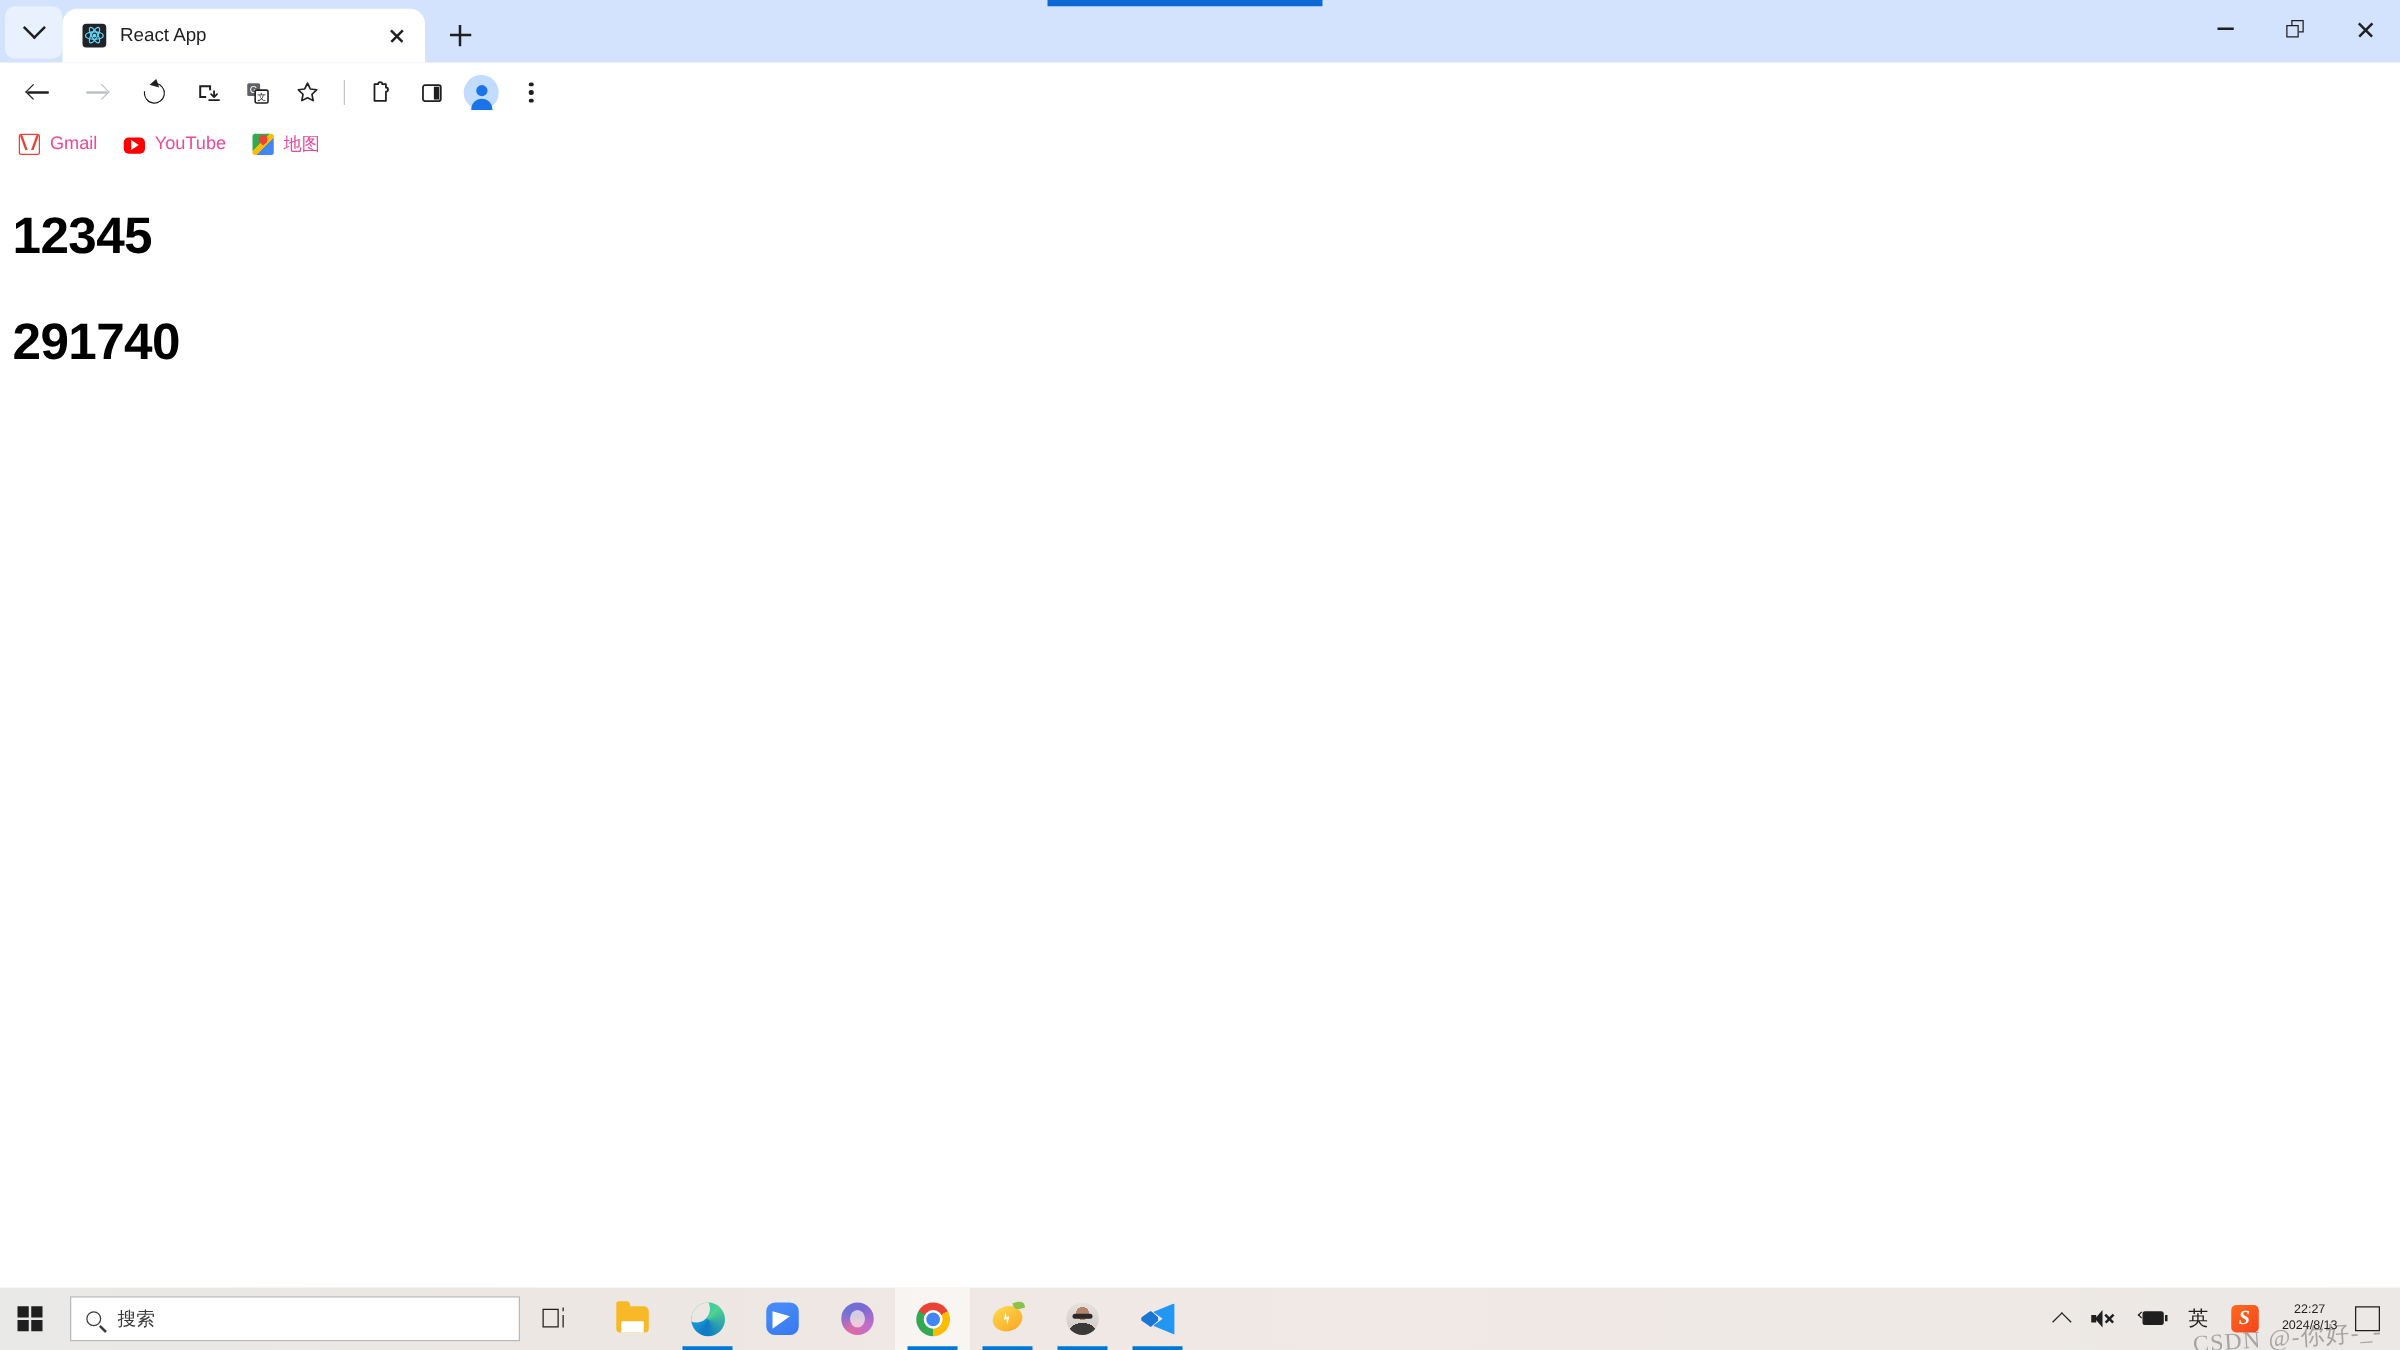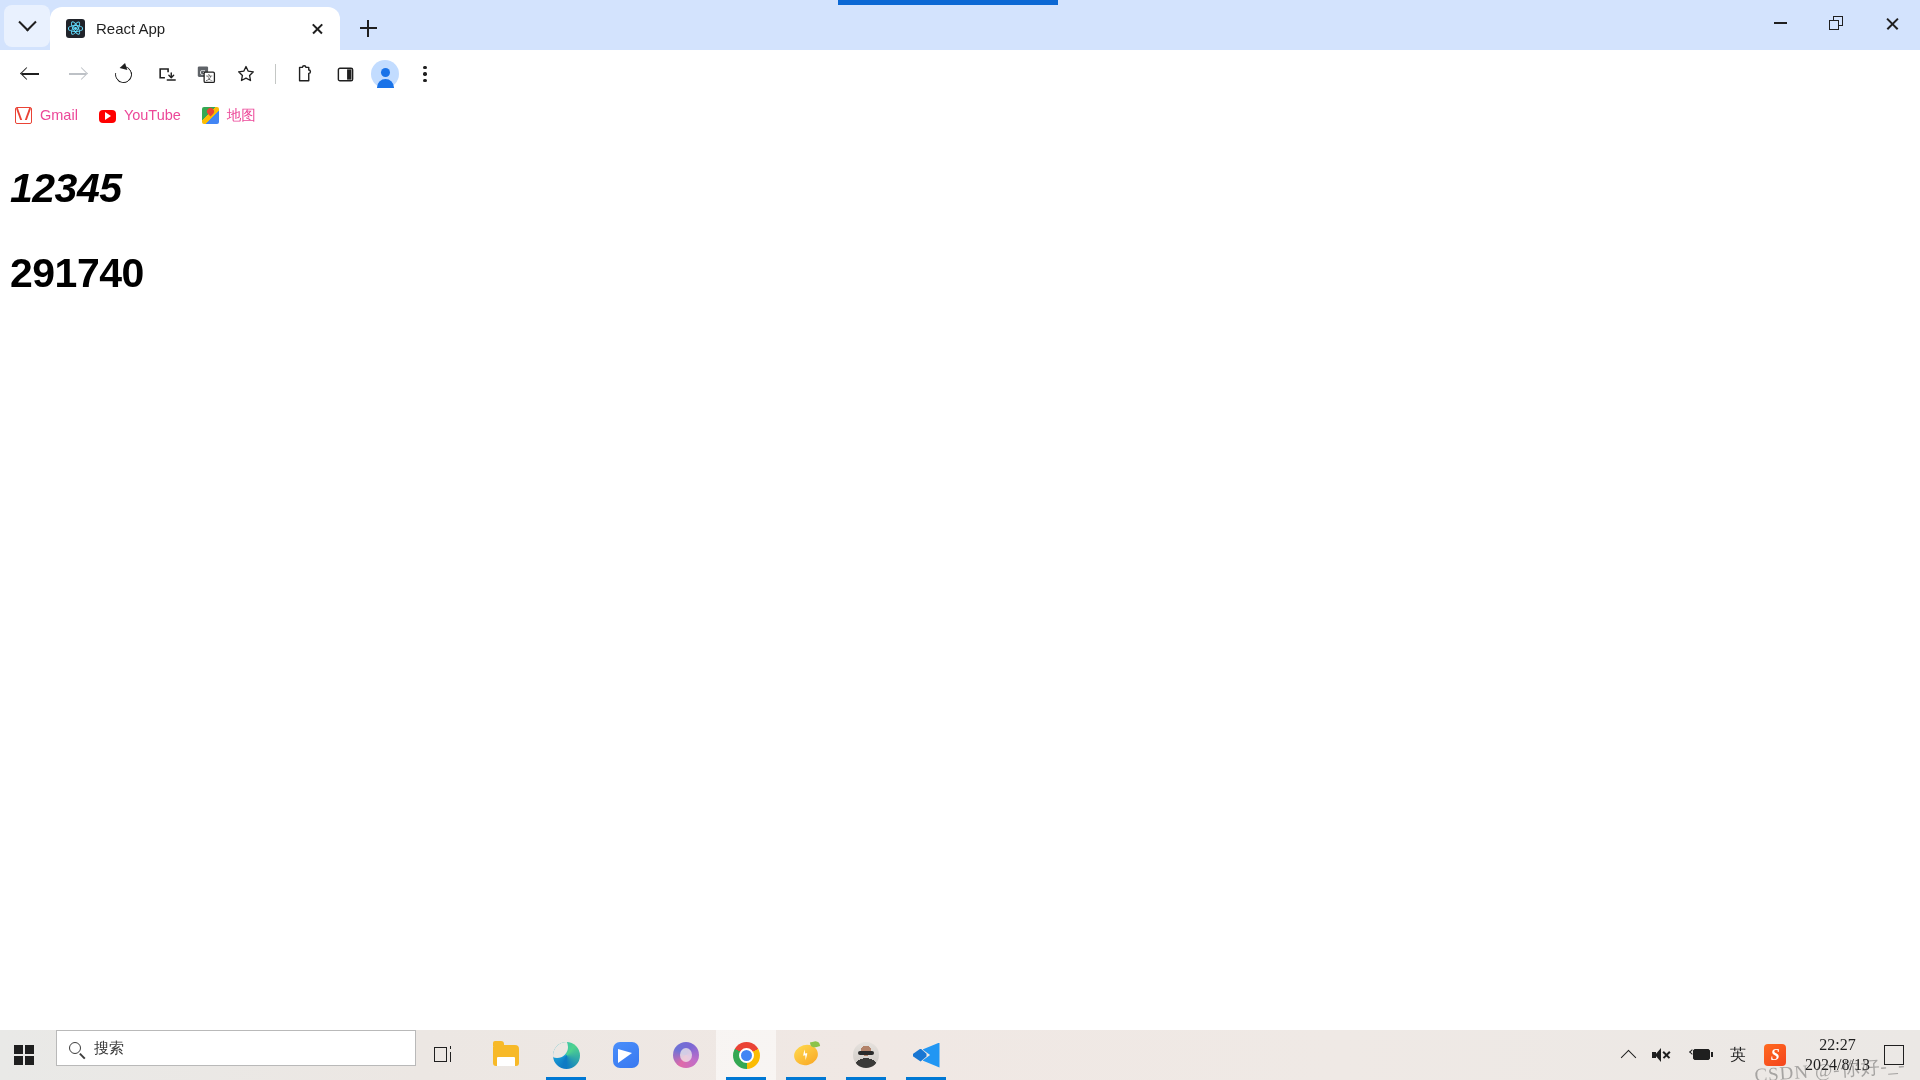--- a/index.html
+++ b/index.html
@@ -221,29 +221,29 @@
   }
 
   
   #page-content {
     flex: 1; background: #fff; padding: 0 10px; overflow: hidden;
   }
   .page-heading {
     font-size: 41px; font-weight: bold; color: #000;
     letter-spacing: -0.5px; line-height: 1;
   }
-  #heading-1 { margin-top: 36px; font-style: italic; }
+  #heading-1 { margin-top: 36px; }
   #heading-2 { margin-top: 44px; }
 
   
   #taskbar {
     position: absolute; left: 0; bottom: 0;
     width: 1920px; height: 50px;
     background: linear-gradient(90deg,#e9e9e7 0%,#ece7e3 22%,#f0e8e4 45%,#efe9e5 70%,#ebe8e5 100%);
-    display: flex; align-items: flex-start;
+    display: flex; align-items: center;
   }
   #start-button { width: 48px; height: 50px; display:flex; align-items:center; justify-content:center; }
   .win-logo { display: grid; grid-template-columns: 9px 9px; grid-template-rows: 9px 9px; gap: 2.4px; }
   .win-logo i { background: #1f1f1f; display:block; }
 
   #taskbar-search {
     width: 360px; height: 36px; background: #fff;
     border: 1px solid #b9b9b9;
     display: flex; align-items: center; padding: 0 12px; margin-left: 8px;
   }
@@ -372,21 +372,21 @@
   .ico-battery b { position: absolute; left: 0px; top: 1px; width: 4px; height: 4px; border-left:1.5px solid #1f1f1f; border-top:1.5px solid #1f1f1f; transform: rotate(-45deg); }
   .ime-char { font-size: 16px; color: #1f1f1f; font-family: "DejaVu Sans", sans-serif; }
   .ico-sogou {
     width: 22px; height: 22px; border-radius: 4px;
     background: linear-gradient(145deg,#ff6a1f,#f4441d);
     color: #fff; font-size: 16px; font-weight: bold; font-style: italic;
     display:flex; align-items:center; justify-content:center;
     font-family: "Liberation Serif", serif;
   }
   #clock { display: flex; flex-direction: column; align-items: center; justify-content: center; height: 50px; padding: 0 10px; line-height: 1.28; }
-  #clock-time, #clock-date { font-size: 16px; color: #1f1f1f; font-family: Liberation Serif, serif; }
+  #clock-time, #clock-date { font-size: 10px; color: #1f1f1f; }
   #notif-box { width: 20px; height: 20px; border: 1.6px solid #1f1f1f; margin: 0 8px 0 4px; }
 
   #watermark {
     position: absolute; right: 14px; bottom: 2px;
     font-size: 19px; color: rgba(70,70,70,0.42);
     font-family: "Liberation Serif", serif;
     letter-spacing: 1px; white-space: nowrap;
     transform: rotate(-4deg); transform-origin: right bottom;
     pointer-events: none;
   }

